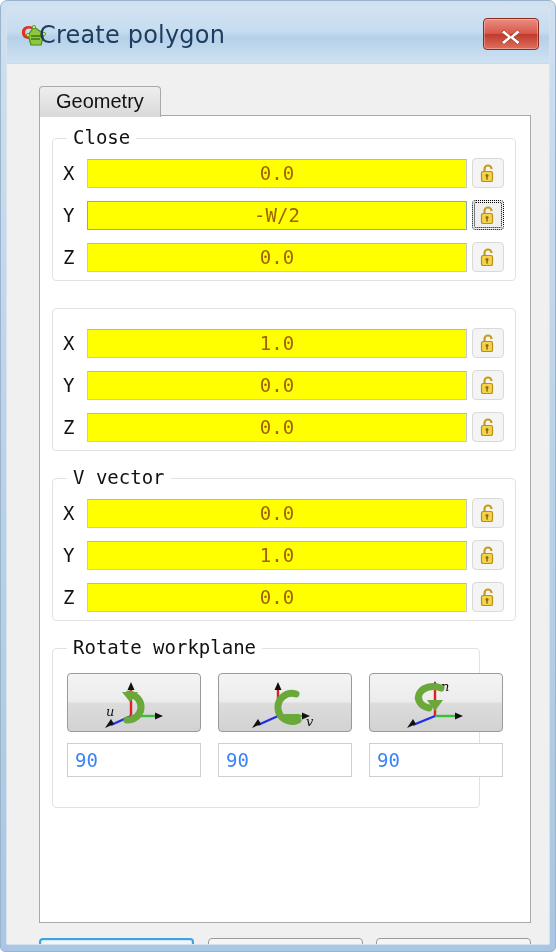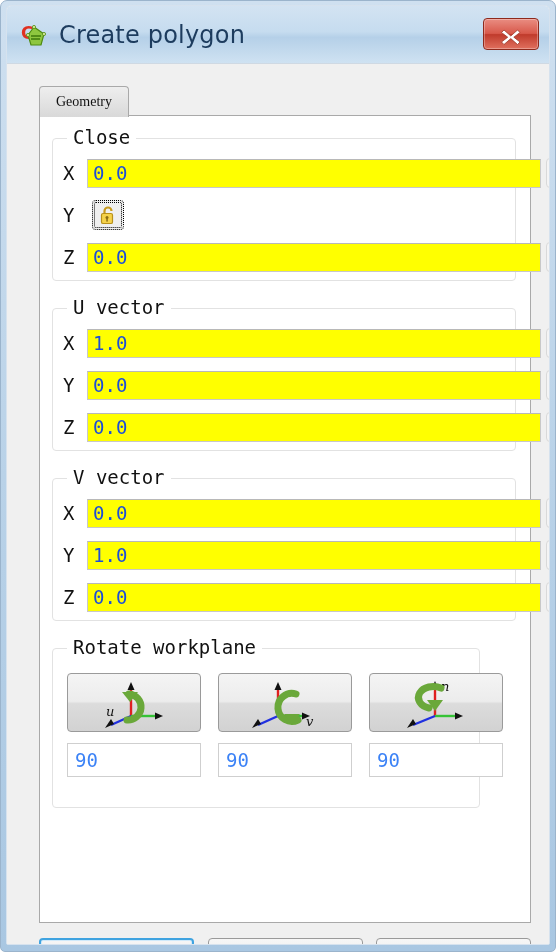--- a/index.html
+++ b/index.html
@@ -45,21 +45,21 @@
     border-bottom: 1px solid #cfd9e3;
     border-radius: 4px 4px 0 0;
   }
   .title-icon {
     position: absolute;
     left: 13px; top: 17px;
     width: 26px; height: 26px;
   }
   .title-text {
     position: absolute;
-    left: 52px; top: 15px;
+    left: 32px; top: 15px;
     font-size: 24px;
     color: #1d3c5e;
     font-family: "DejaVu Sans", sans-serif;
     white-space: nowrap;
     letter-spacing: 0.2px;
   }
   .close-btn {
     position: absolute;
     right: 10px; top: 12px;
     width: 56px; height: 32px;
@@ -85,22 +85,22 @@
     height: 33px;
     display: flex;
     align-items: flex-end;
     z-index: 3;
   }
   .tab {
     box-sizing: border-box;
     height: 31px;
     line-height: 29px;
     padding: 0 16px;
-    font-family: Liberation Serif, serif;
-    font-size: 14px;
+    font-family: Liberation Sans, sans-serif;
+    font-size: 20px;
     color: #111;
     border: 1px solid #a9a9a9;
     border-bottom: none;
     border-radius: 4px 4px 0 0;
     cursor: pointer;
     white-space: nowrap;
   }
   .tab.inactive {
     background: linear-gradient(to bottom, #eeeeee 0%, #d9d9d9 100%);
     margin-right: -1px;
@@ -153,31 +153,32 @@
   }
   .row-label {
     width: 24px;
     font-family: "DejaVu Sans Mono", monospace;
     font-size: 19px;
     color: #111;
     text-align: left;
   }
   .val-input {
     box-sizing: border-box;
-    width: 454px;
+    width: 380px;
     height: 29px;
     background: #ffff00;
     border: 1px solid #c8c8c8;
     border-top-color: #b8b8b8;
     font-family: "DejaVu Sans Mono", monospace;
     font-size: 19px;
-    color: #1d4ed8;
+    color: #a16207;
     padding: 0 5px;
     line-height: 27px;
     outline: none;
+    text-align: center;
   }
   .val-input.focused {
     border: 1px solid #8aa8bf;
   }
   .lock-btn {
     margin-left: 5px;
     width: 32px; height: 30px;
     box-sizing: border-box;
     display: flex;
     align-items: center;
@@ -294,20 +295,21 @@
               <path d="M6.5 8.5 V6 a3.5 3.5 0 0 1 7 0" fill="none" stroke="#c79a1e" stroke-width="2.2"></path>
               <rect x="3.5" y="8.5" width="11" height="10" rx="1.6" fill="#f5d24a" stroke="#b8901a" stroke-width="1.2"></rect>
               <circle cx="9" cy="12.5" r="1.5" fill="#8a6b10"></circle>
               <rect x="8.3" y="13.4" width="1.5" height="3.2" fill="#8a6b10"></rect>
             </svg>
           </button>
         </div>
 
         <div class="row" style="top:61px;">
           <span class="row-label">Y</span>
+          <input class="val-input focused" type="text" value="-W/2" style="">
           <button class="lock-btn focus-ring">
             <svg width="20" height="21" viewBox="0 0 20 21">
               <path d="M6.5 8.5 V6 a3.5 3.5 0 0 1 7 0" fill="none" stroke="#c79a1e" stroke-width="2.2"></path>
               <rect x="3.5" y="8.5" width="11" height="10" rx="1.6" fill="#f5d24a" stroke="#b8901a" stroke-width="1.2"></rect>
               <circle cx="9" cy="12.5" r="1.5" fill="#8a6b10"></circle>
               <rect x="8.3" y="13.4" width="1.5" height="3.2" fill="#8a6b10"></rect>
             </svg>
           </button>
         </div>
 
@@ -319,21 +321,20 @@
               <path d="M6.5 8.5 V6 a3.5 3.5 0 0 1 7 0" fill="none" stroke="#c79a1e" stroke-width="2.2"></path>
               <rect x="3.5" y="8.5" width="11" height="10" rx="1.6" fill="#f5d24a" stroke="#b8901a" stroke-width="1.2"></rect>
               <circle cx="9" cy="12.5" r="1.5" fill="#8a6b10"></circle>
               <rect x="8.3" y="13.4" width="1.5" height="3.2" fill="#8a6b10"></rect>
             </svg>
           </button>
         </div>
       </div>
 
       <div class="group" style="left:12px; top:192px; width:464px; height:143px;">
-        <span class="group-title">U vector</span>
 
         <div class="row" style="top:19px;">
           <span class="row-label">X</span>
           <input class="val-input" type="text" value="1.0" style="">
           <button class="lock-btn">
             <svg width="20" height="21" viewBox="0 0 20 21">
               <path d="M6.5 8.5 V6 a3.5 3.5 0 0 1 7 0" fill="none" stroke="#c79a1e" stroke-width="2.2"></path>
               <rect x="3.5" y="8.5" width="11" height="10" rx="1.6" fill="#f5d24a" stroke="#b8901a" stroke-width="1.2"></rect>
               <circle cx="9" cy="12.5" r="1.5" fill="#8a6b10"></circle>
               <rect x="8.3" y="13.4" width="1.5" height="3.2" fill="#8a6b10"></rect>

